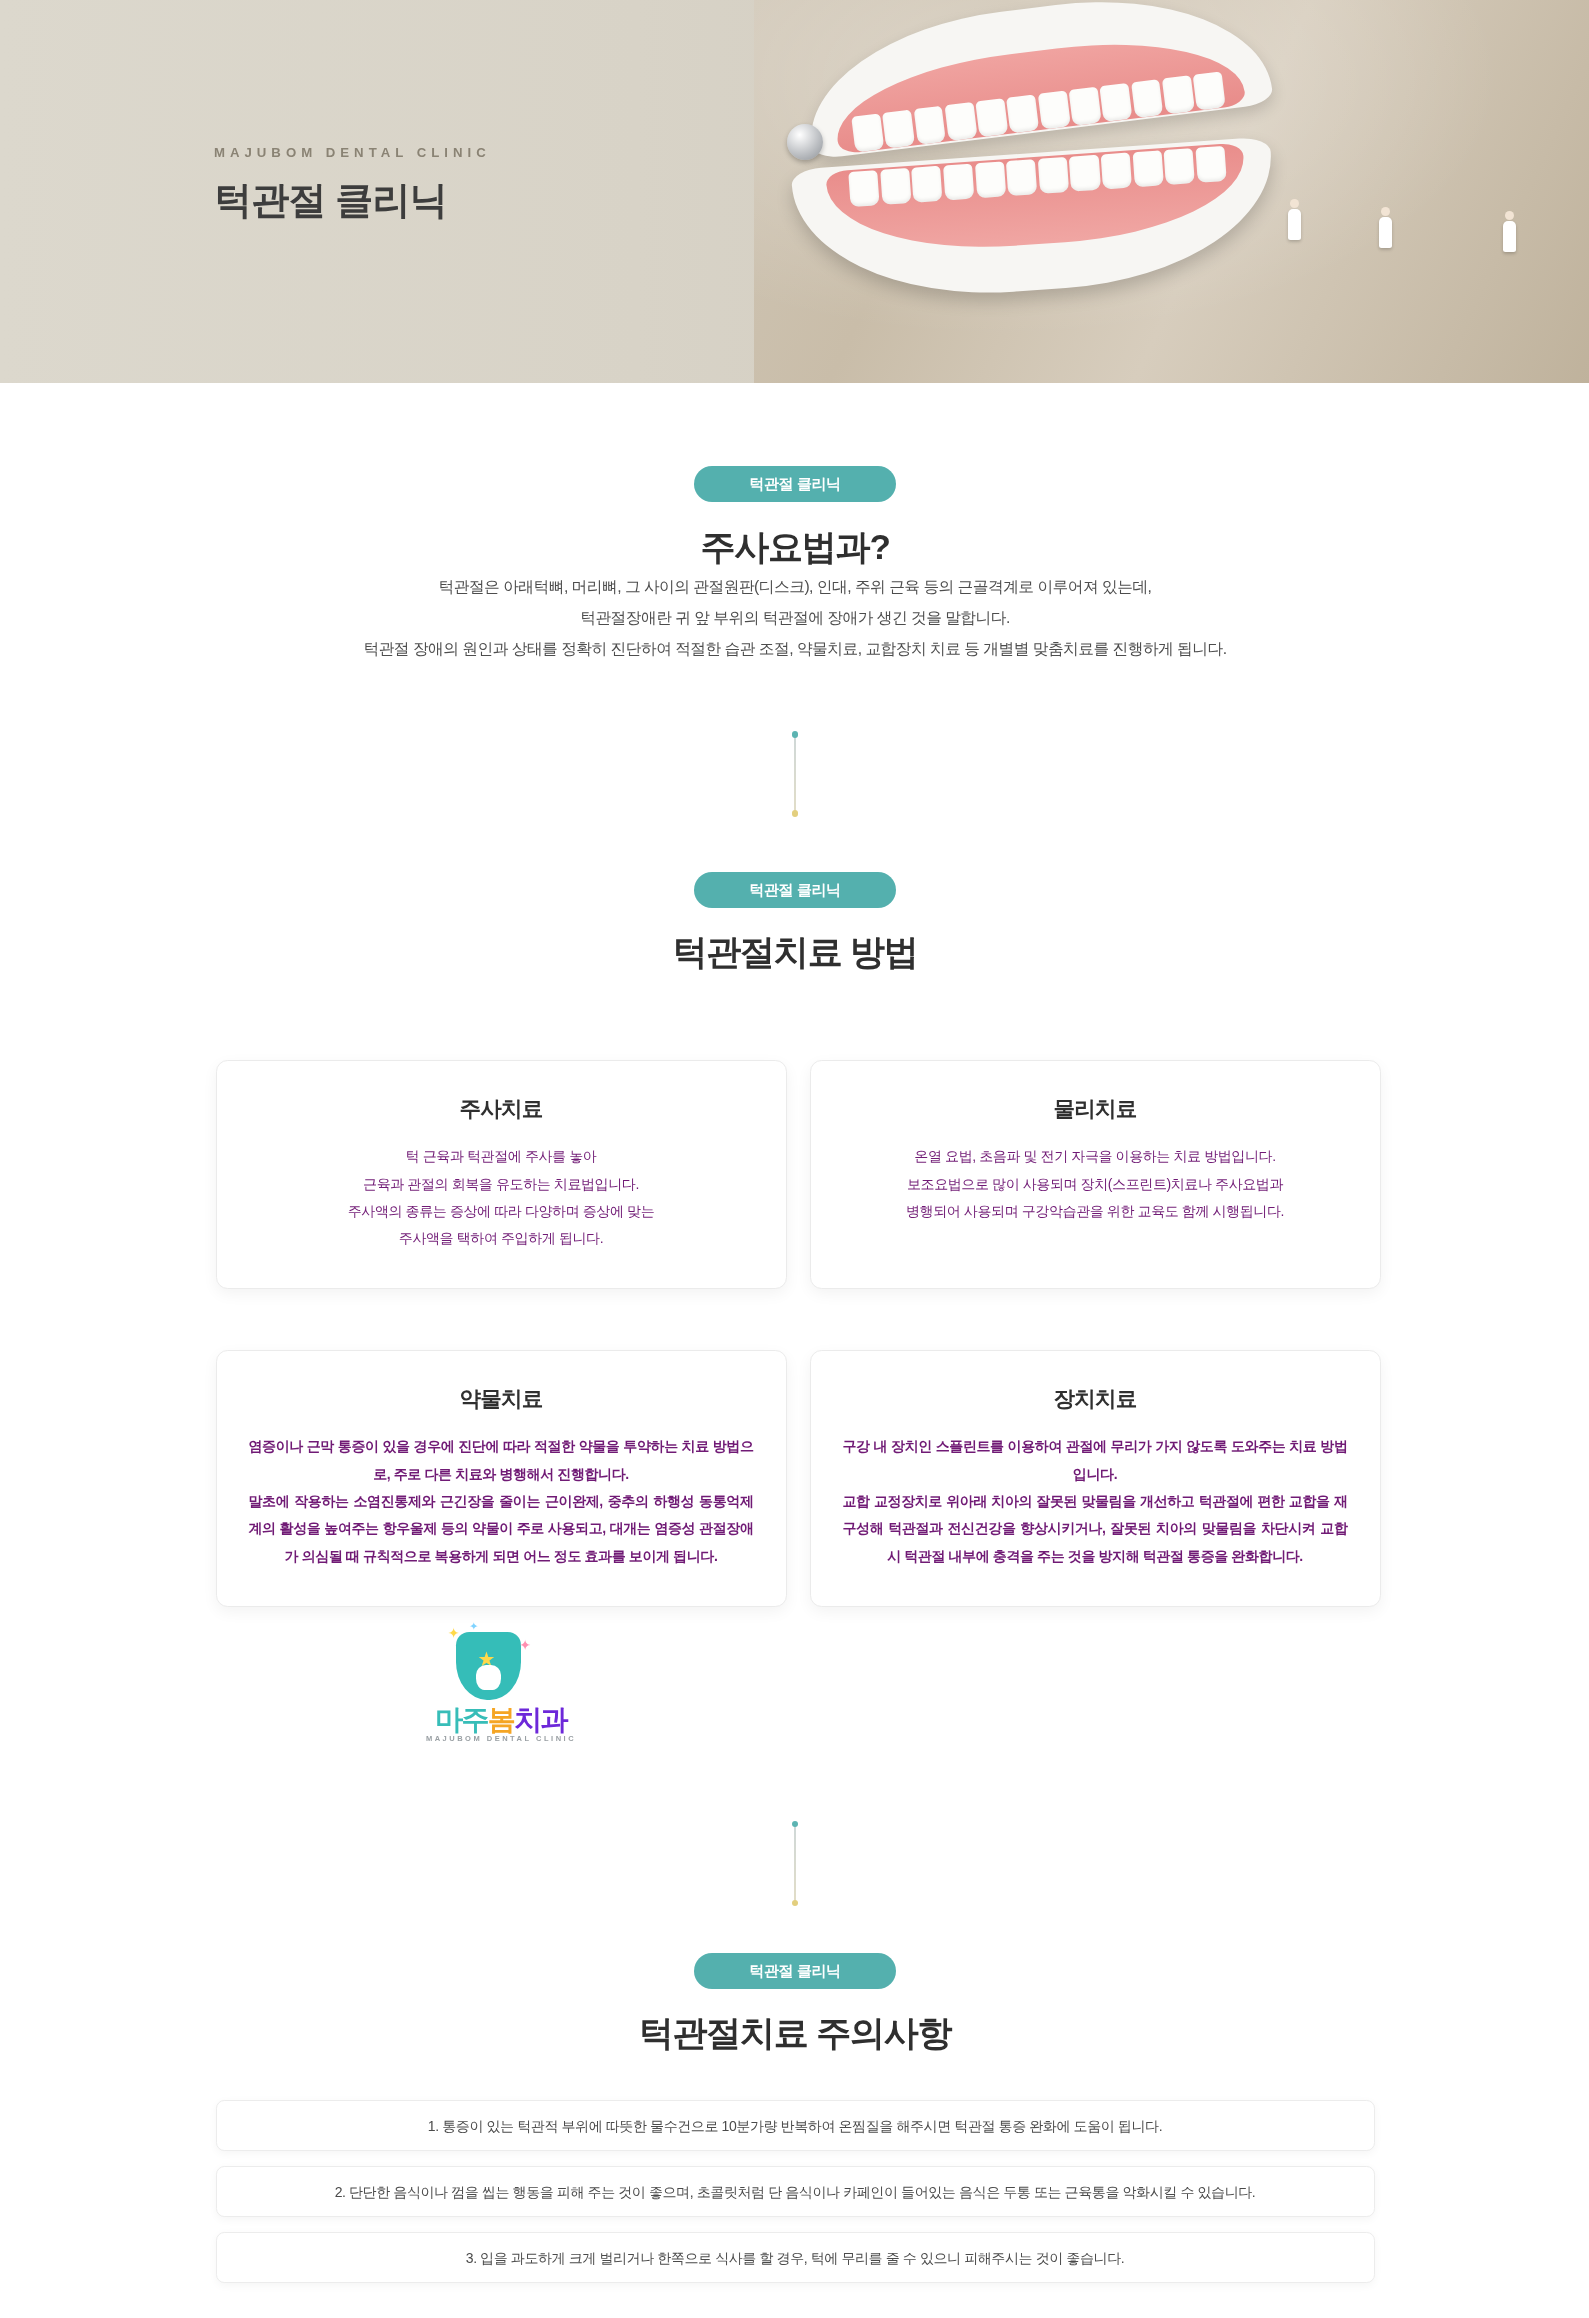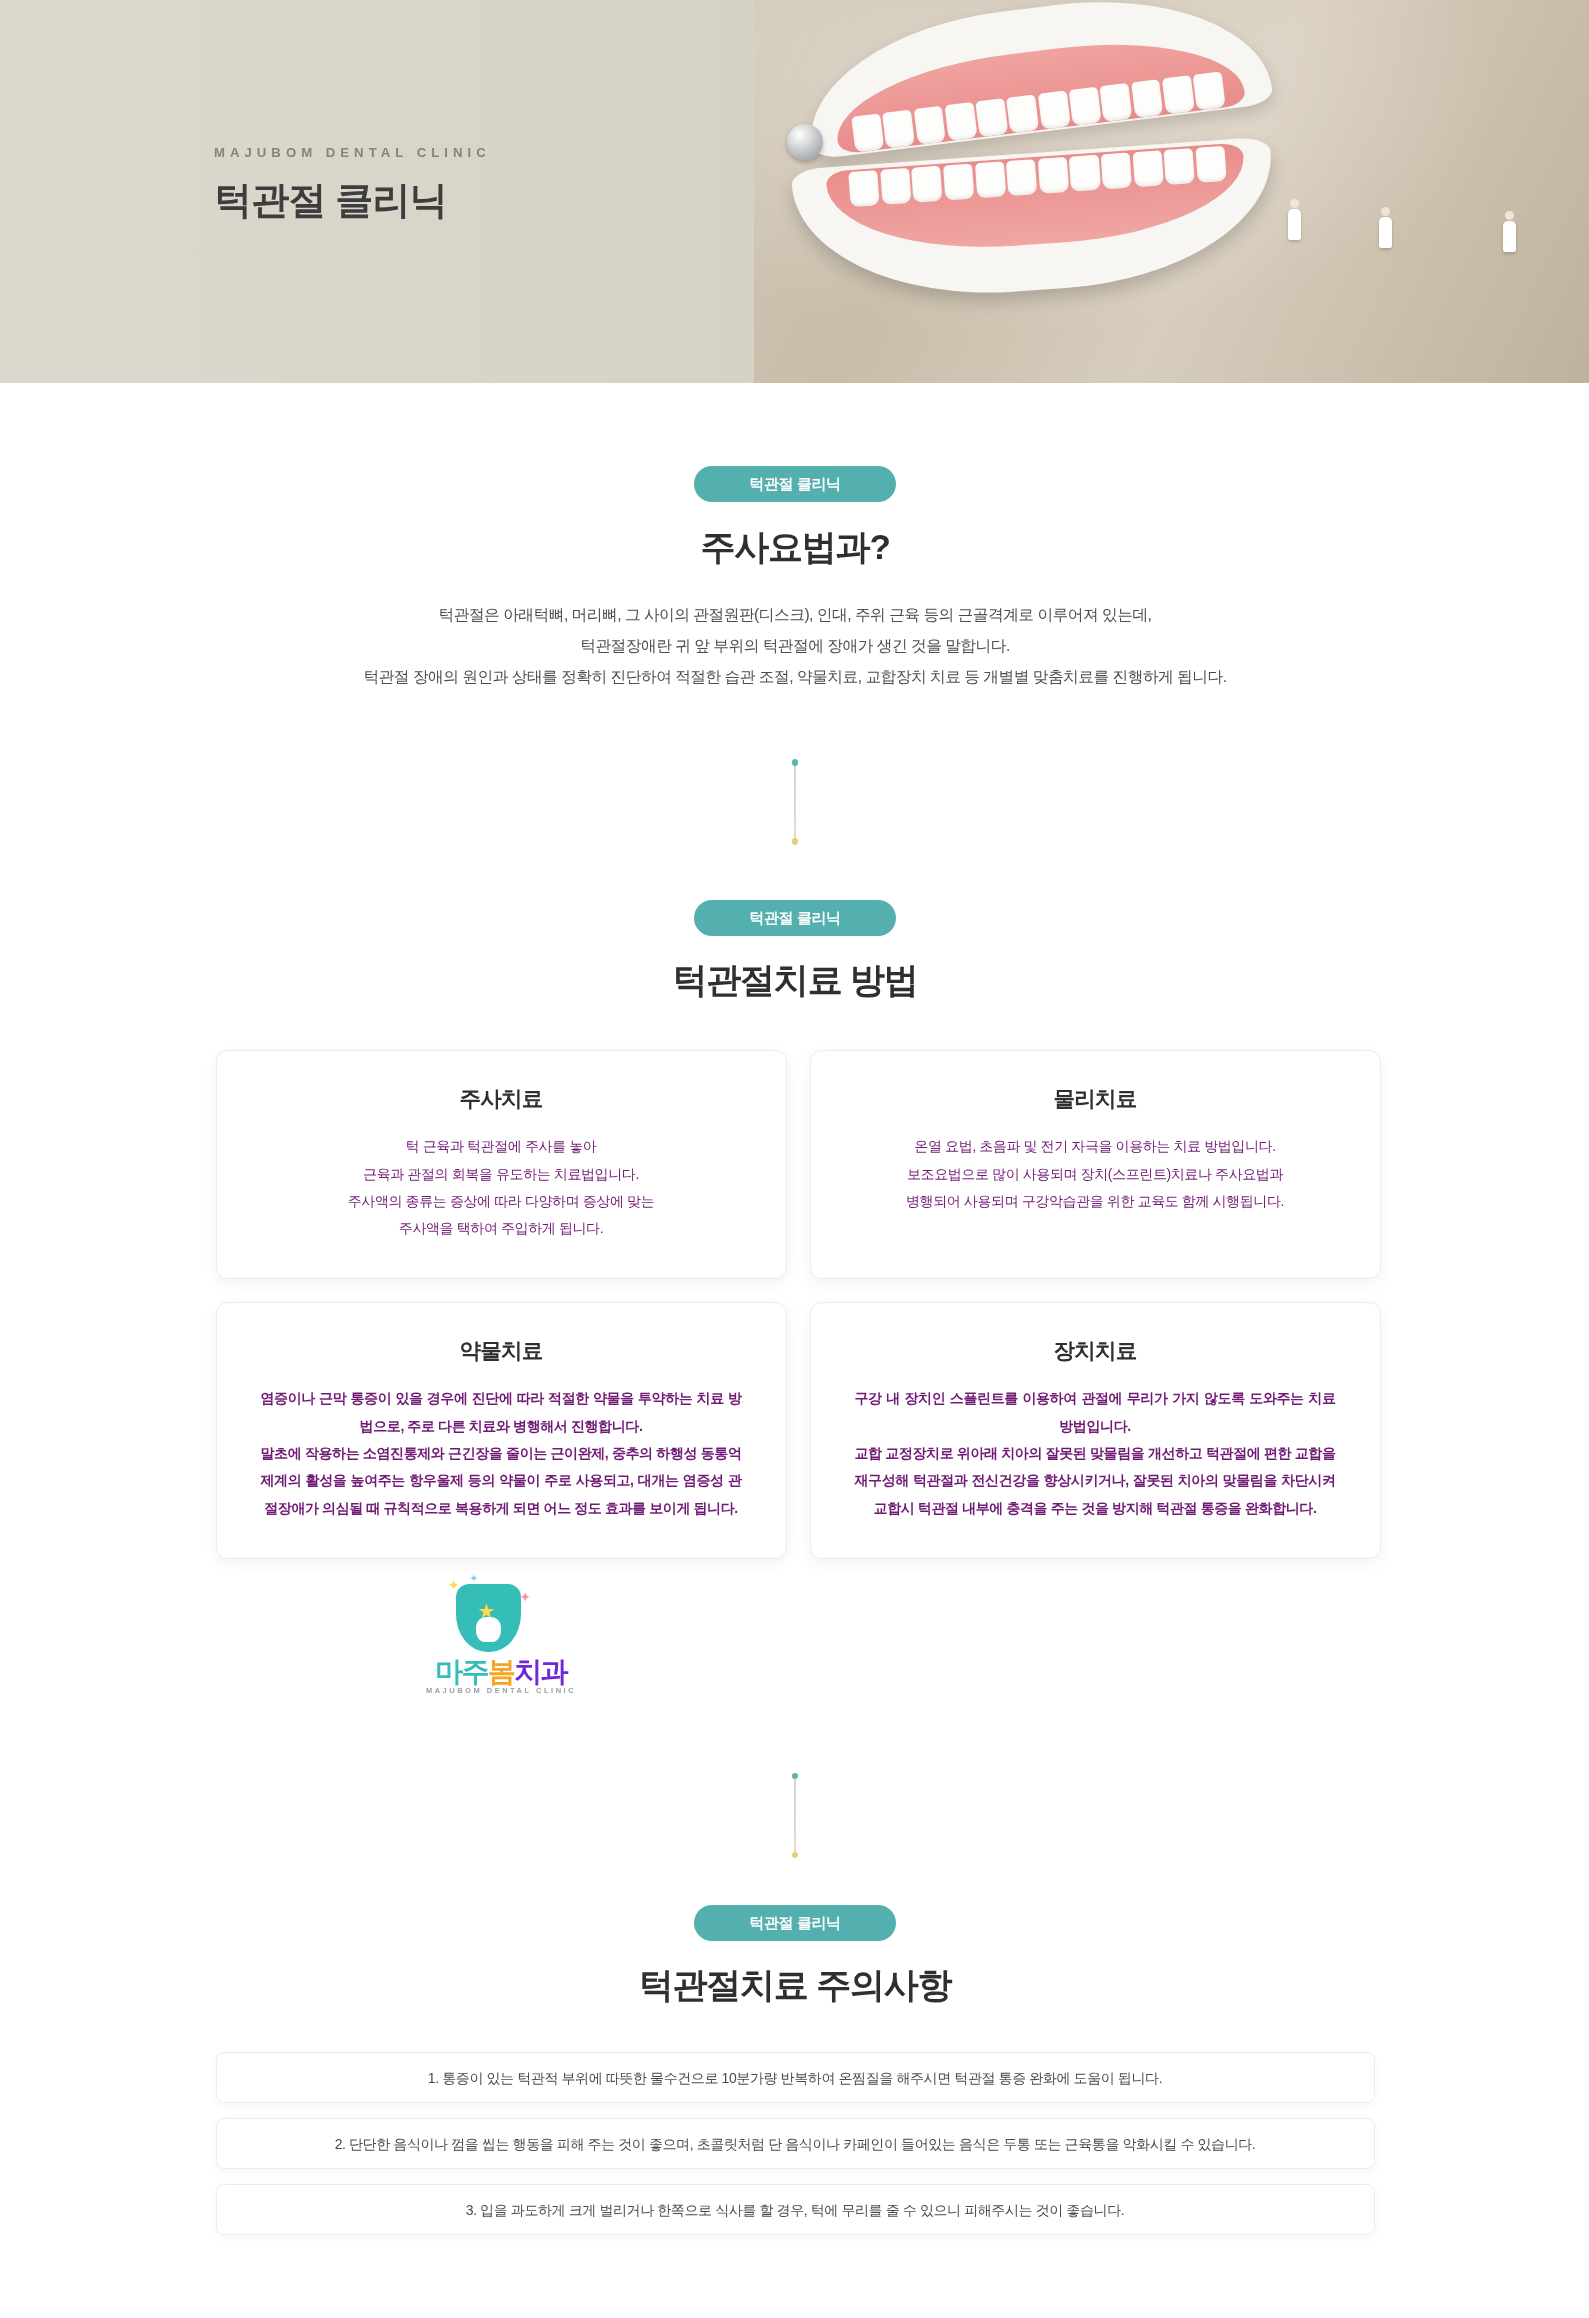--- a/index.html
+++ b/index.html
@@ -113,21 +113,21 @@
     font-size: 15px; font-weight: 600;
     text-align: center; line-height: 36px;
     border-radius: 18px;
     letter-spacing: -0.4px;
   }
   .sec-title {
     text-align: center; font-size: 35px; font-weight: 700;
     color: #2f2f2f; margin-top: 21.5px; letter-spacing: -1.2px;
   }
   .lead {
-    text-align: center; margin-top: 28px;
+    text-align: center; 
     font-size: 15.7px; line-height: 2.0; color: #4d4d4d; letter-spacing: -0.5px;
   }
 
   .divider {
     width: 1.7px; height: 79px; margin: 70px auto 0;
     background: linear-gradient(180deg, #cfd8d8 0%, #e2ddc7 100%);
     position: relative;
   }
   .divider::before {
     content: ""; position: absolute; left: -2.5px; top: -3.3px;
@@ -147,21 +147,22 @@
     display: grid;
     grid-template-columns: 571px 571px;
     gap: 23px 23px;
     margin-top: 46px;
   }
   .card {
     background: #fff;
     border: 0.8px solid #ebebeb;
     border-radius: 11.6px;
     box-shadow: 0 5px 15px rgba(0,0,0,0.05);
-    padding: 33px 44px 36px;
+    padding: 33px 32px 36px;
+    margin-top: 38px;
   }
   .card h3 {
     text-align: center; font-size: 21.5px; font-weight: 700;
     color: #2f2f2f; letter-spacing: -0.8px; margin-bottom: 20px;
   }
   .card p {
     text-align: center; font-size: 14px; line-height: 1.95;
     color: #701a75; letter-spacing: -0.4px;
   }
   .card.tall { min-height: 248px; }

